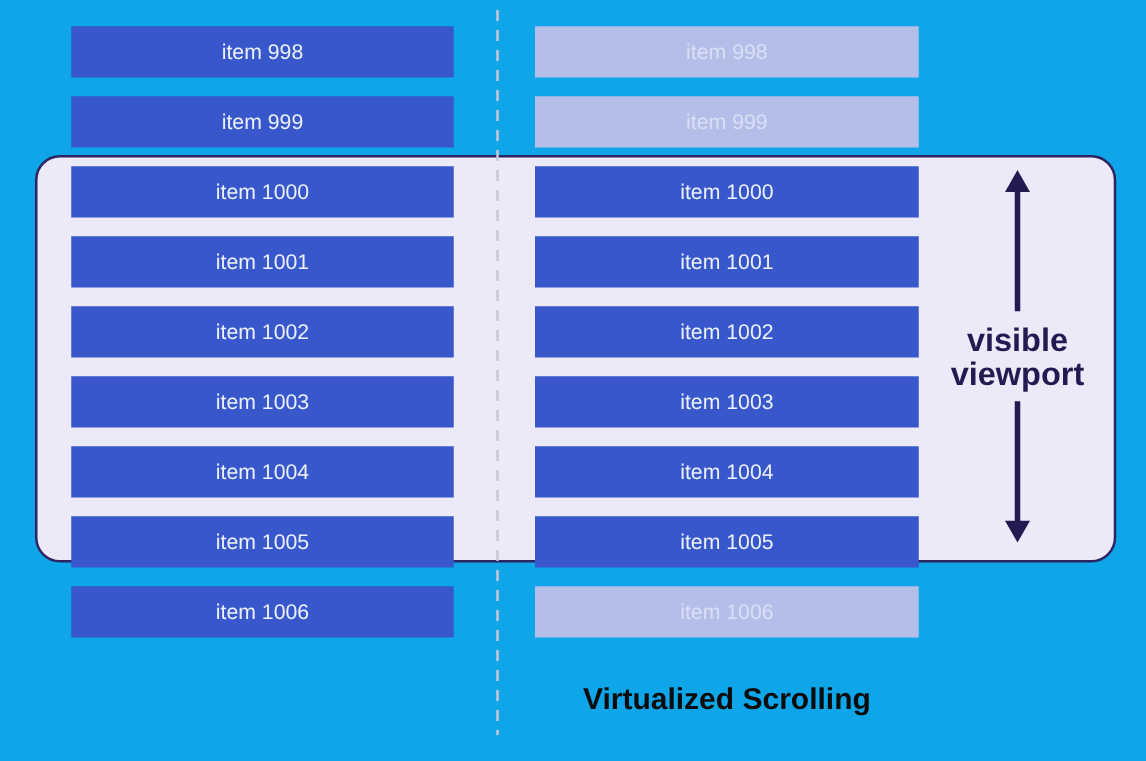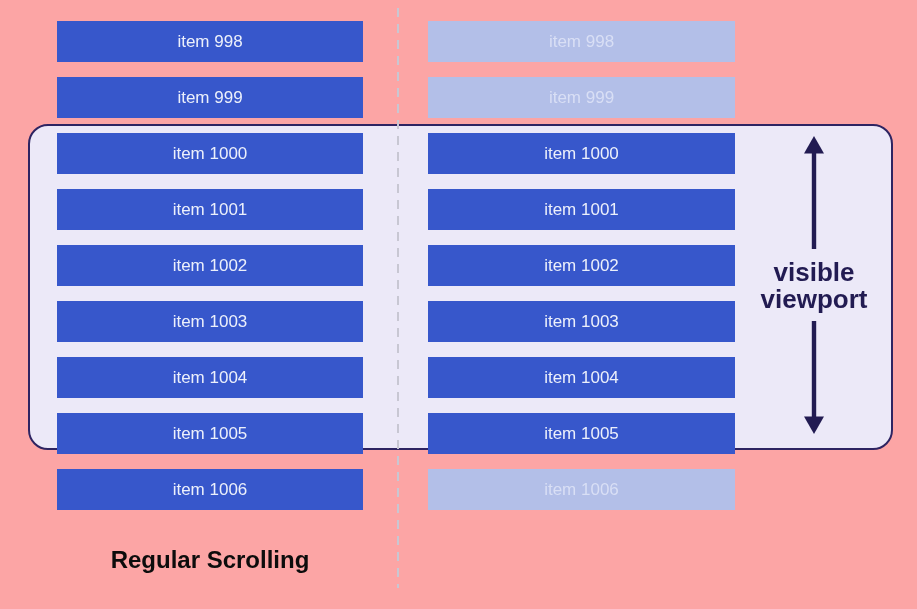--- a/index.html
+++ b/index.html
@@ -5,21 +5,21 @@
   html, body {
     margin: 0;
     padding: 0;
     background: #ffffff;
     font-family: "Liberation Sans", sans-serif;
   }
   .stage {
     position: relative;
     width: 917px;
     height: 609px;
-    background: #fca5a5;
+    background: #0ea5e9;
     overflow: hidden;
   }
   
   .divider {
     position: absolute;
     left: 397px;
     top: 8px;
     width: 2px;
     height: 580px;
     background: repeating-linear-gradient(
@@ -141,16 +141,16 @@
       <rect x="11.8" y="15" width="4.4" height="98" class="arrow-fill" fill="#221B52"></rect>
     </g>
     <g>
       <rect x="11.8" y="185" width="4.4" height="98" class="arrow-fill" fill="#221B52"></rect>
       <path d="M14 298 L24 280.5 L4 280.5 Z" class="arrow-fill" fill="#221B52"></path>
     </g>
   </svg>
 
   <div class="viewport-label">visible viewport</div>
 
-  <div class="caption regular">Regular Scrolling</div>
 
+  <div class="caption virtualized">Virtualized Scrolling</div>
 
 </div>
 
 </body></html>

